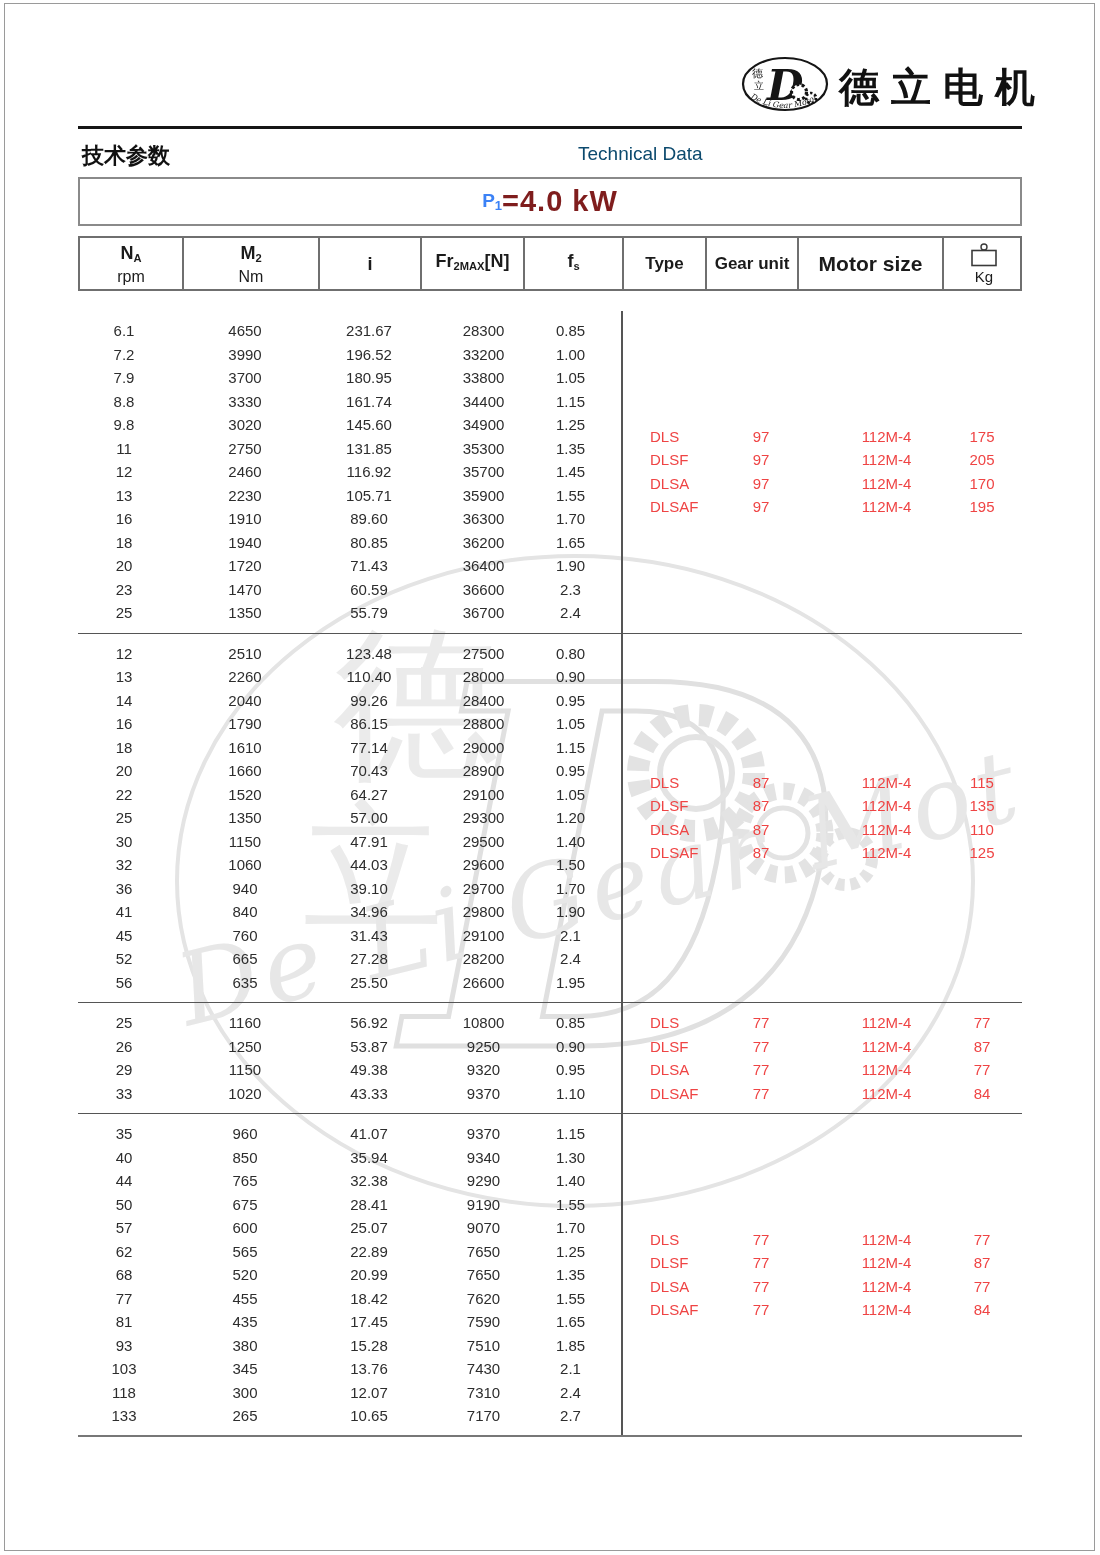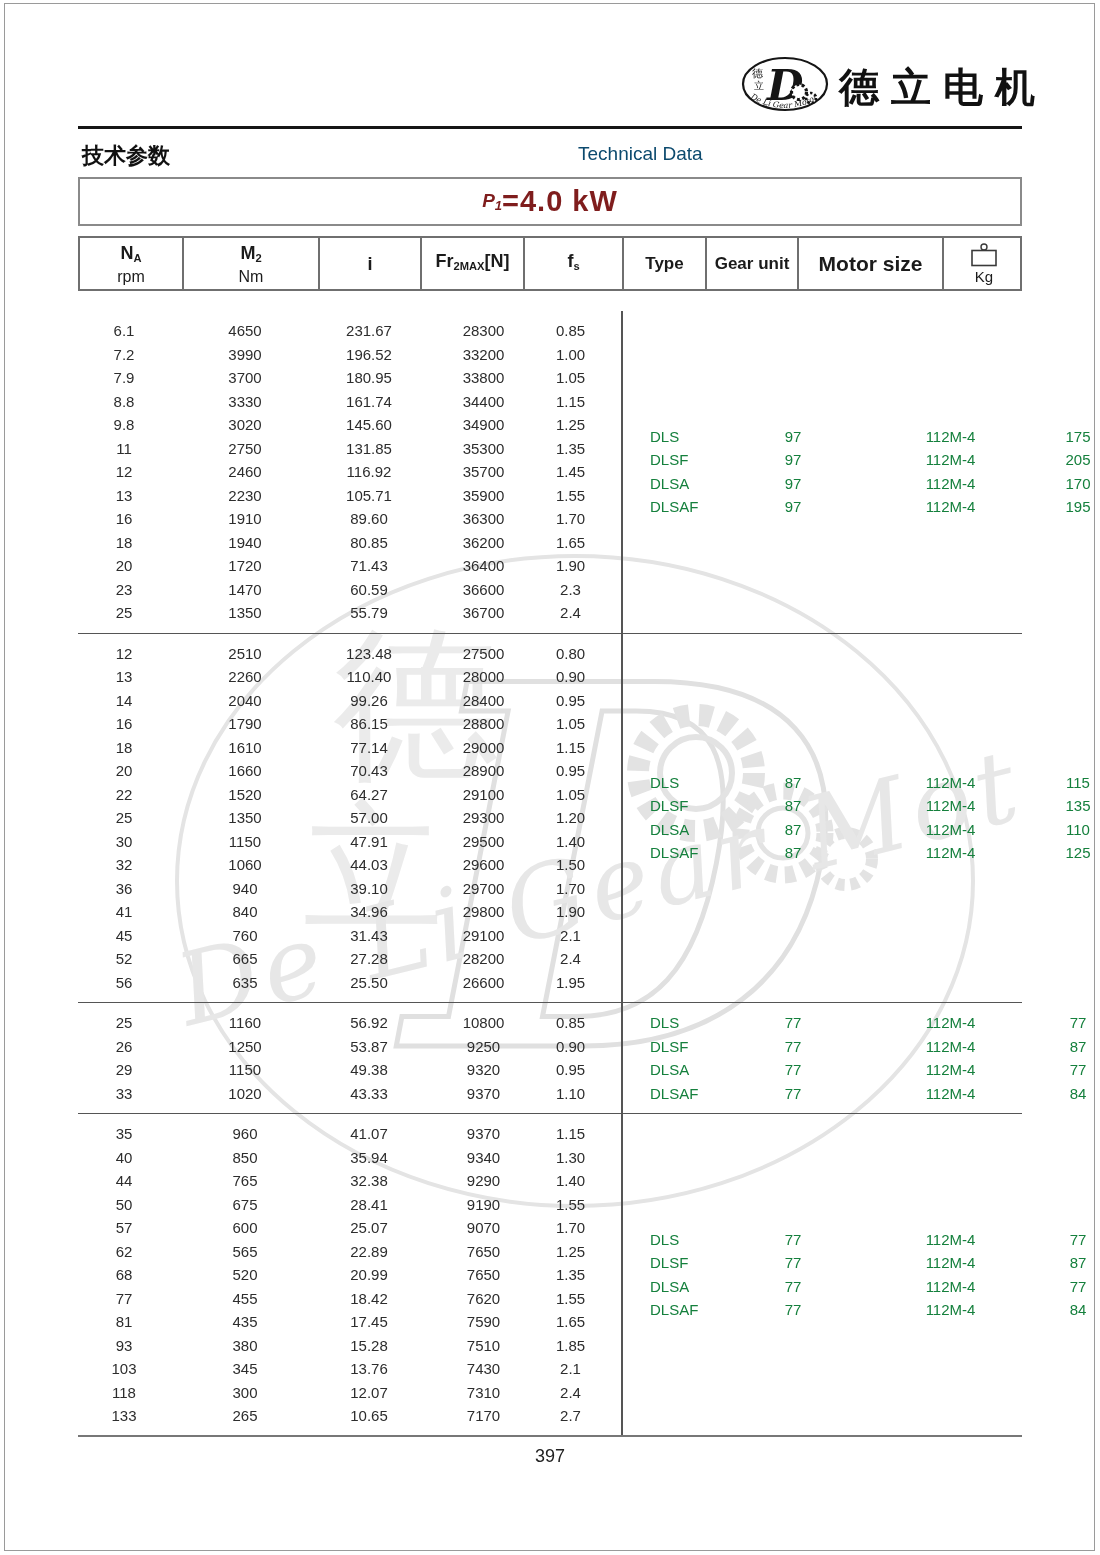--- a/index.html
+++ b/index.html
@@ -13,21 +13,21 @@
   .brand-cn{margin-left:6px;font-size:40px;font-weight:bold;letter-spacing:12px;color:#111;
             font-family:"DejaVu Sans",sans-serif;white-space:nowrap;}
   .top-rule{position:absolute;left:78px;top:126px;width:944px;height:3px;background:#151515;}
 
   .titles{position:absolute;left:78px;top:141px;width:944px;height:30px;}
   .title-cn{position:absolute;left:4px;top:0;font-size:22px;font-weight:bold;color:#111;}
   .title-en{position:absolute;left:500px;top:2px;font-size:19px;font-weight:normal;color:#0c4a6e;}
 
   .power-box{position:absolute;left:78px;top:177px;width:944px;height:49px;border:2px solid #8a8a8a;
              box-sizing:border-box;display:flex;align-items:center;justify-content:center;}
-  .power-sym{font-size:19px;font-weight:bold;color:#7f1d1d;font-style:italic;}
+  .power-sym{font-size:19px;font-weight:bold;color:#3b82f6;}
   .power-sub{font-size:13px;font-weight:bold;vertical-align:-0.25em;}
   .power-rest{font-size:29px;font-weight:bold;color:#7f1d1d;letter-spacing:1px;}
 
   
   .thead{position:absolute;left:78px;top:236px;width:944px;height:55px;display:grid;box-sizing:border-box;
          grid-template-columns:104px 136px 102px 103px 99px 83px 92px 145px 80px;
          border:2px solid #6f6f6f;}
   .th{border-right:2px solid #6f6f6f;display:flex;flex-direction:column;align-items:center;
       justify-content:center;font-weight:bold;color:#1b1b1b;box-sizing:border-box;}
   .th:last-child{border-right:none;}
@@ -48,21 +48,21 @@
 
   .drow{display:grid;grid-template-columns:104px 136px 102px 103px 99px;height:23.5px;
         line-height:23.5px;font-size:15px;color:#2d2d2d;}
   .drow .c0{text-align:center;padding-right:12px;}
   .drow .c1{text-align:center;padding-right:10px;}
   .drow .c2{text-align:center;}
   .drow .c3{text-align:center;padding-left:24px;}
   .drow .c4{text-align:center;padding-right:4px;}
 
   .vrow{display:grid;grid-template-columns:83px 92px 145px 80px;height:23.5px;line-height:23.5px;
-        font-size:15px;color:#15803d;gap:32px;}
+        font-size:15px;color:#ef4444;}
   .vrow .c0{padding-left:28px;}
   .vrow .c1{text-align:center;padding-left:20px;}
   .vrow .c2{text-align:center;padding-left:34px;}
   .vrow .c3{text-align:center;}
 
   .bottom-rule{position:absolute;left:0;bottom:0;width:944px;height:2px;background:#777;}
 
   .footer-page{position:absolute;left:78px;top:1446px;width:944px;text-align:center;
                font-size:18px;color:#222;}
 </style>
@@ -591,14 +591,13 @@
               <div class="c2">112M-4</div>
               <div class="c3">84</div>
             </div>
           </div>
       </div>
     </div>
 
     <div class="bottom-rule"></div>
   </div>
 
-  <div class="footer-page">397</div>
 </div>
 
 </body></html>

